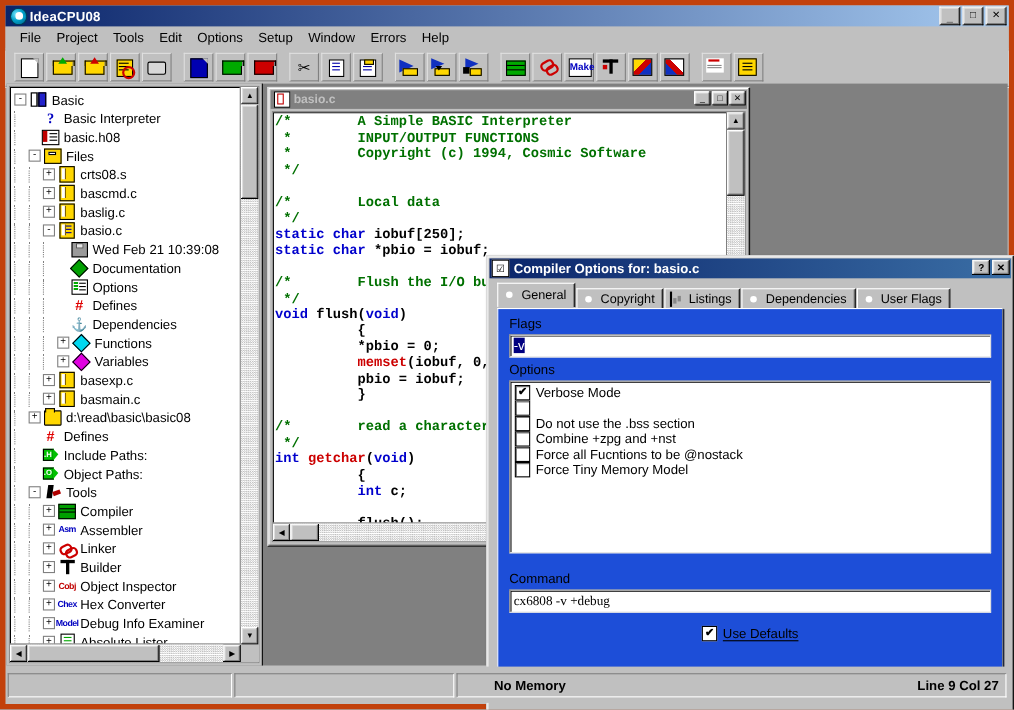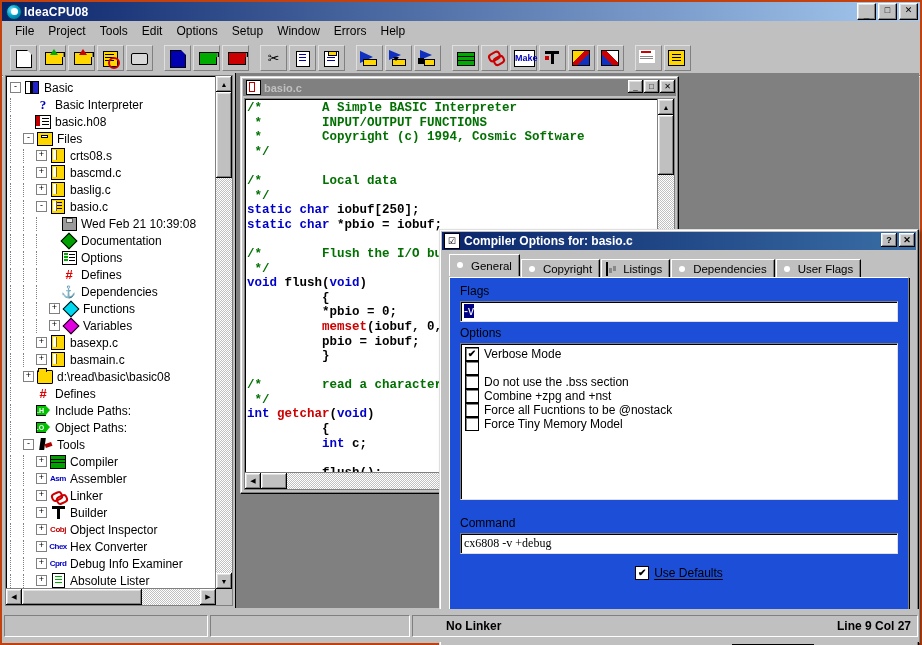--- a/index.html
+++ b/index.html
@@ -4,21 +4,21 @@
 <style>
   html,body{margin:0;padding:0;}
   body{
     width:922px;height:645px;overflow:hidden;
     font-family:"Liberation Sans", sans-serif;
     font-size:11px;
     background:#c0c0c0;
     -webkit-font-smoothing:none;
   }
   .app{position:relative;width:922px;height:645px;background:#c0c0c0;
-       border:2px solid #c2410c;box-sizing:border-box;}
+       border:5px solid #c2410c;box-sizing:border-box;}
 
   
   .titlebar{
     height:19px;background:linear-gradient(to right,#0a246a,#a6caf0);
     display:flex;align-items:center;padding:0 2px;position:relative;
   }
   .titlebar .tb-icon{width:15px;height:15px;margin:0 3px 0 2px;flex:0 0 auto;
     position:relative;}
   .tb-title{color:#fff;font-weight:bold;font-size:12px;letter-spacing:0.2px;
     text-shadow:none;}
@@ -730,21 +730,21 @@
                 <span class="ticn">
                   <span class="i-txt">Chex</span>
                 </span>
                 <span class="tlabel">Hex Converter</span>
               </div>
               <div class="trow">
                 <span class="tspace dots">&nbsp;</span>
                 <span class="tspace dots">&nbsp;</span>
                 <span class="tbox">+</span>
                 <span class="ticn">
-                  <span class="i-txt">Cprd</span>
+                  <span class="i-txt">Model</span>
                 </span>
                 <span class="tlabel">Debug Info Examiner</span>
               </div>
               <div class="trow">
                 <span class="tspace dots">&nbsp;</span>
                 <span class="tspace dots">&nbsp;</span>
                 <span class="tbox">+</span>
                 <span class="ticn">
                   <span class="i-lister"></span>
                 </span>
@@ -929,18 +929,18 @@
         <div class="btn">Annuler</div>
       </div>
     </div>
 
   </div>
 
   <div class="statusbar">
     <div class="spanel" style="width:190px;"></div>
     <div class="spanel" style="width:186px;"></div>
     <div class="spanel" style="flex:1;justify-content:space-between;">
-      <span style="margin-left:27px;">No Linker</span>
+      <span style="margin-left:27px;">No Memory</span>
       <span>Line 9 Col 27</span>
     </div>
   </div>
 
 </div>
 
 </body></html>

